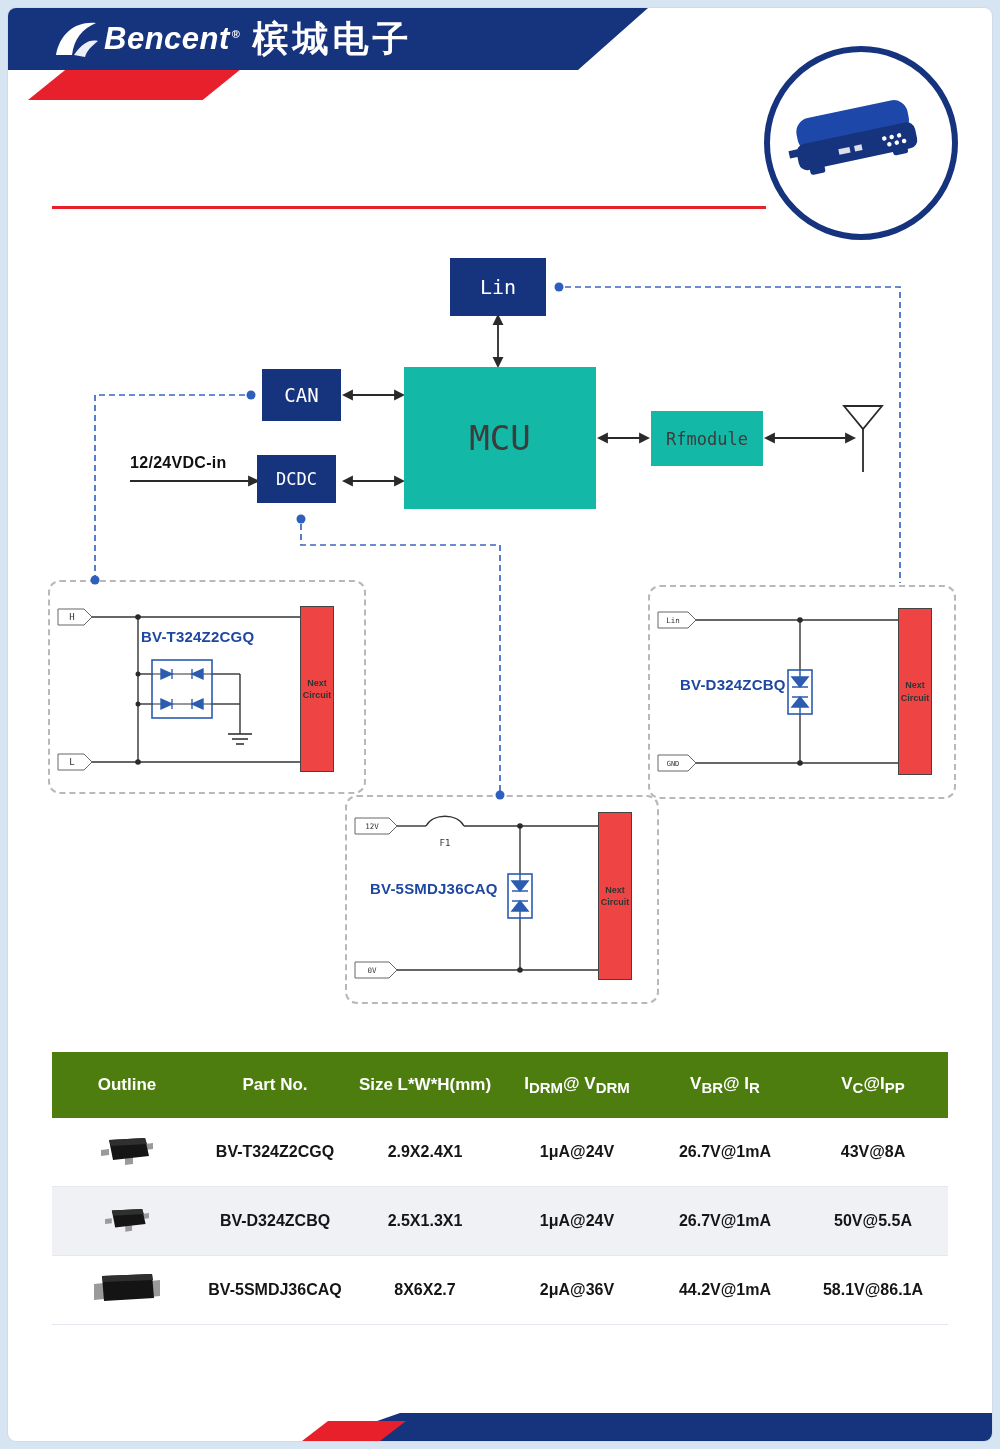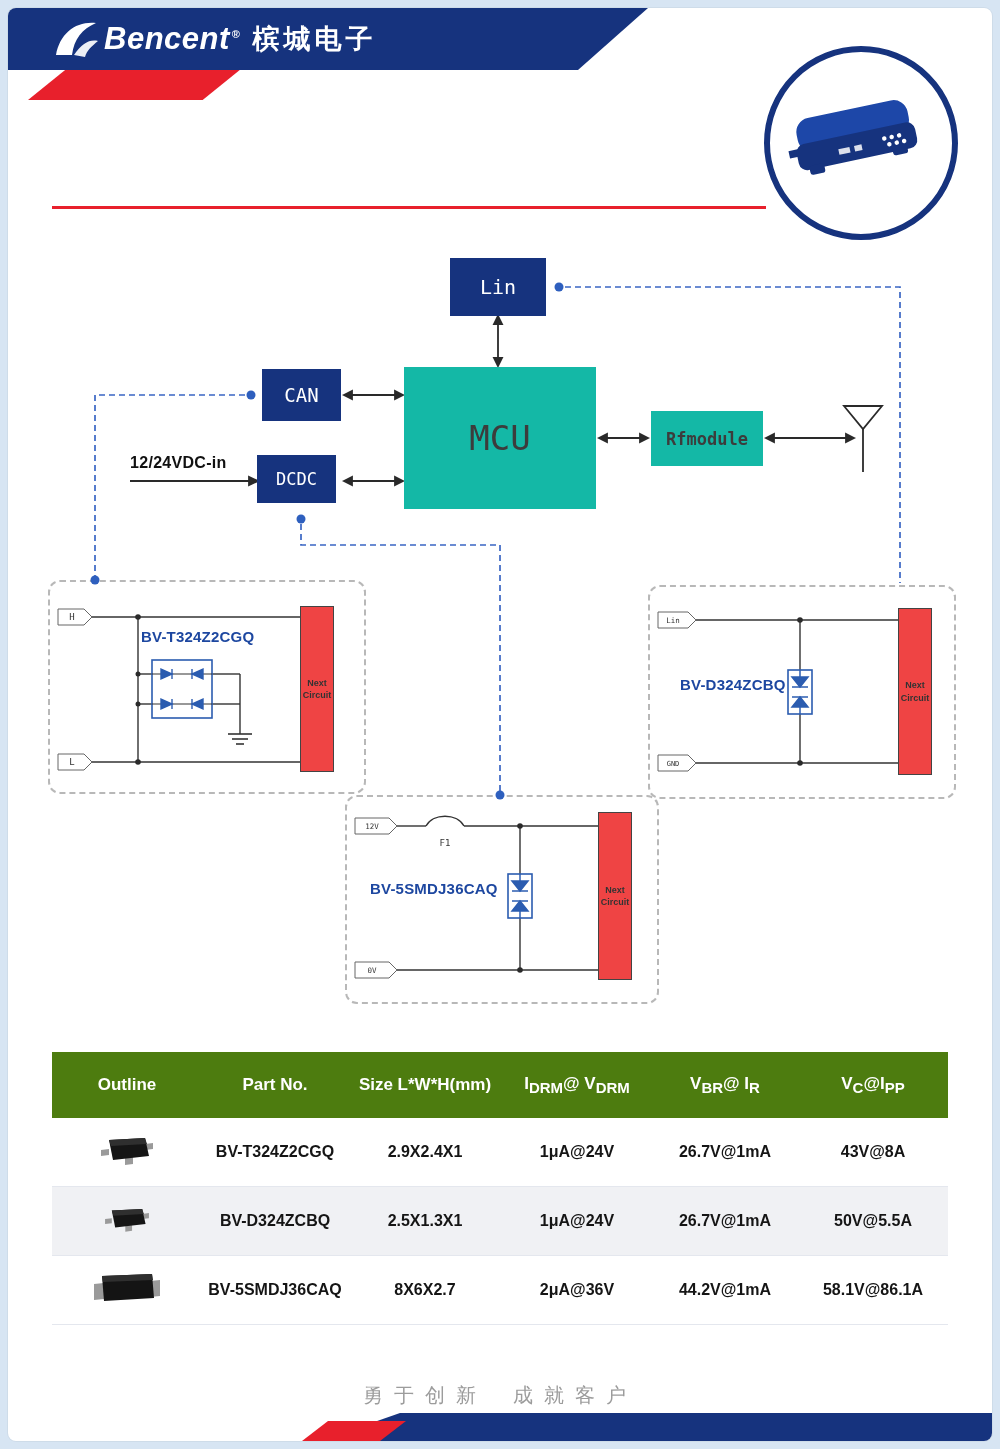--- a/index.html
+++ b/index.html
@@ -8,36 +8,36 @@
 
   
   .hdr-blue{position:absolute;left:0;top:0;width:640px;height:62px;background:#16337e;
     clip-path:polygon(0 0,100% 0,calc(100% - 70px) 100%,0 100%);z-index:6;display:flex;align-items:center;}
   .hdr-red{position:absolute;left:20px;top:61px;width:213px;height:31px;background:#e8202c;
     clip-path:polygon(18% 0,100% 0,82% 100%,0 100%);z-index:5;}
   .logo{display:flex;align-items:center;margin-left:44px;}
   .logo-mark{margin-right:6px;}
   .logo-en{color:#fff;font-size:31px;font-weight:800;font-style:italic;letter-spacing:.5px;}
   .logo-en sup{font-size:11px;font-style:normal;margin-left:2px;}
-  .logo-cn{color:#fff;font-size:27px;font-weight:700;margin-left:12px;letter-spacing:4px;}
+  .logo-cn{color:#fff;font-size:36px;font-weight:700;margin-left:12px;letter-spacing:4px;}
 
   .title{position:absolute;left:238px;top:112px;font-size:54px;font-weight:900;color:#16337e;letter-spacing:2px;z-index:3;}
   .title-rule{position:absolute;left:44px;top:198px;width:714px;height:3px;background:#e8202c;z-index:3;}
   .tbox-circle{position:absolute;left:756px;top:38px;width:182px;height:182px;border:6px solid #16337e;border-radius:50%;background:#fff;z-index:7;}
 
   
   .wires{position:absolute;left:0;top:0;z-index:1;pointer-events:none;}
   .blk{position:absolute;display:flex;align-items:center;justify-content:center;font-family:"DejaVu Sans Mono",monospace;z-index:2;}
   .blk.blue{background:#16337e;color:#fff;}
   .blk.gray{background:#14b8a6;color:#3c3c3c;}
   #b-lin{left:442px;top:250px;width:96px;height:58px;font-size:20px;}
   #b-can{left:254px;top:361px;width:79px;height:52px;font-size:19px;}
   #b-dcdc{left:249px;top:447px;width:79px;height:48px;font-size:17px;}
   #b-mcu{left:396px;top:359px;width:192px;height:142px;font-size:34px;}
-  #b-rf{left:643px;top:403px;width:112px;height:55px;font-size:17px;font-weight:bold;}
+  #b-rf{left:643px;top:403px;width:112px;height:55px;font-size:17px;}
   .vdc{position:absolute;left:122px;top:446px;font-size:16px;font-weight:600;color:#111;z-index:2;letter-spacing:.3px;}
 
   .dash{position:absolute;border:2px dashed #b8b8b8;border-radius:12px;z-index:0;background:#fff;}
   #dash-can{left:40px;top:572px;width:314px;height:210px;}
   #dash-lin{left:640px;top:577px;width:304px;height:210px;}
   #dash-pwr{left:337px;top:787px;width:310px;height:205px;}
 
   .partlabel{position:absolute;font-size:15px;font-weight:800;color:#1d47a0;z-index:2;letter-spacing:.2px;}
   #pl-can{left:133px;top:620px;}
   #pl-lin{left:672px;top:668px;}
@@ -373,20 +373,17 @@
           </td>
           <td>BV-5SMDJ36CAQ</td>
           <td>8X6X2.7</td>
           <td>2μA@36V</td>
           <td>44.2V@1mA</td>
           <td>58.1V@86.1A</td>
         </tr>
       </tbody>
     </table>
 
-    <div class="slogan">
-      <span>勇于创新</span><span class="slogan-gap"></span><span>成就客户</span>
-    </div>
     <div class="ftr-blue"></div>
     <div class="ftr-red"></div>
 
   </div>
 </div>
 
 </body></html>

